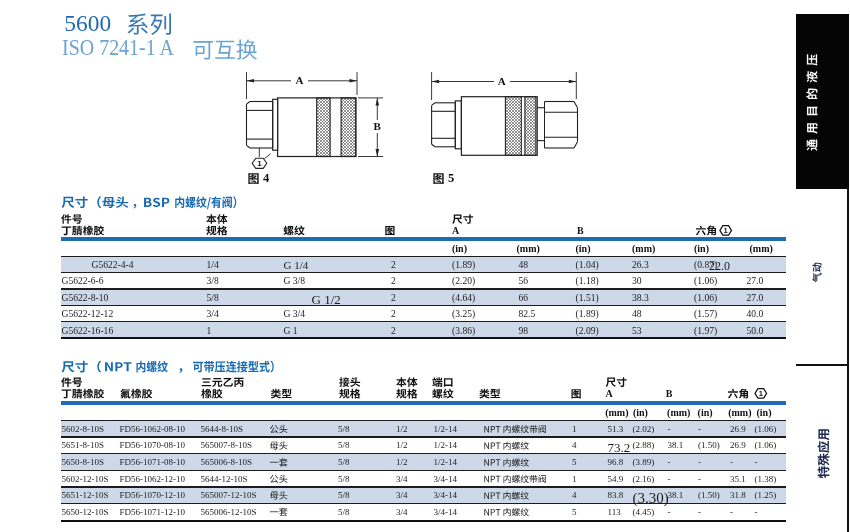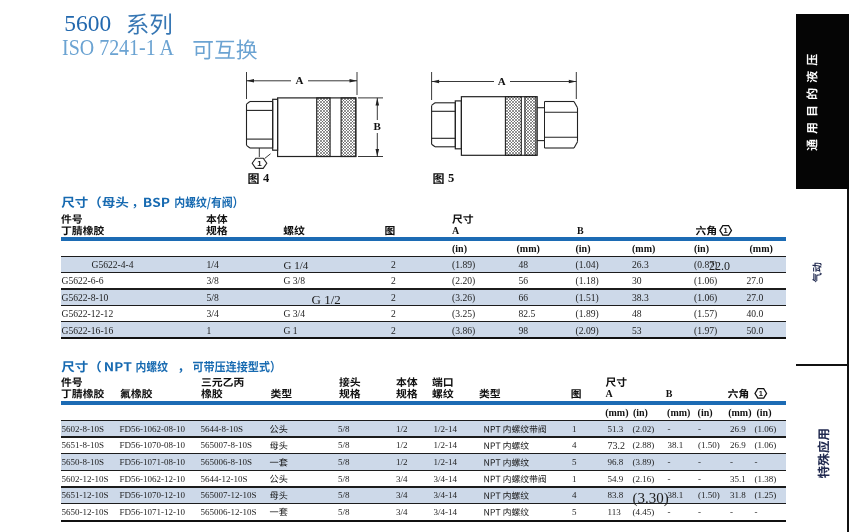--- a/index.html
+++ b/index.html
@@ -47,21 +47,21 @@
     <div class="t" style="left:452.0px;top:276.3px;font-size:9.6px;color:#1c1c1c;">(2.20)</div>
     <div class="t" style="left:518.5px;top:276.3px;font-size:9.6px;color:#1c1c1c;">56</div>
     <div class="t" style="left:575.5px;top:276.3px;font-size:9.6px;color:#1c1c1c;">(1.18)</div>
     <div class="t" style="left:632.0px;top:276.3px;font-size:9.6px;color:#1c1c1c;">30</div>
     <div class="t" style="left:694.0px;top:276.3px;font-size:9.6px;color:#1c1c1c;">(1.06)</div>
     <div class="t" style="left:746.5px;top:276.3px;font-size:9.6px;color:#1c1c1c;">27.0</div>
     <div class="t" style="left:61.5px;top:292.7px;font-size:9.6px;color:#1c1c1c;">G5622-8-10</div>
     <div class="t" style="left:206.5px;top:292.7px;font-size:9.6px;color:#1c1c1c;">5/8</div>
     <div class="t" style="left:283.5px;top:292.7px;font-size:13px;color:#1c1c1c;margin-left:28px;">G 1/2</div>
     <div class="t" style="left:391.0px;top:292.7px;font-size:9.6px;color:#1c1c1c;">2</div>
-    <div class="t" style="left:452.0px;top:292.7px;font-size:9.6px;color:#1c1c1c;">(3.26)</div>
+    <div class="t" style="left:452.0px;top:292.7px;font-size:9.6px;color:#1c1c1c;">(4.64)</div>
     <div class="t" style="left:518.5px;top:292.7px;font-size:9.6px;color:#1c1c1c;">66</div>
     <div class="t" style="left:575.5px;top:292.7px;font-size:9.6px;color:#1c1c1c;">(1.51)</div>
     <div class="t" style="left:632.0px;top:292.7px;font-size:9.6px;color:#1c1c1c;">38.3</div>
     <div class="t" style="left:694.0px;top:292.7px;font-size:9.6px;color:#1c1c1c;">(1.06)</div>
     <div class="t" style="left:746.5px;top:292.7px;font-size:9.6px;color:#1c1c1c;">27.0</div>
     <div class="t" style="left:61.5px;top:309.2px;font-size:9.6px;color:#1c1c1c;">G5622-12-12</div>
     <div class="t" style="left:206.5px;top:309.2px;font-size:9.6px;color:#1c1c1c;">3/4</div>
     <div class="t" style="left:283.5px;top:309.2px;font-size:9.6px;color:#1c1c1c;">G 3/4</div>
     <div class="t" style="left:391.0px;top:309.2px;font-size:9.6px;color:#1c1c1c;">2</div>
     <div class="t" style="left:452.0px;top:309.2px;font-size:9.6px;color:#1c1c1c;">(3.25)</div>
@@ -112,21 +112,21 @@
     <div class="t" style="left:698.0px;top:424.9px;font-size:9.0px;color:#1c1c1c;">-</div>
     <div class="t" style="left:730.0px;top:424.9px;font-size:9.0px;color:#1c1c1c;">26.9</div>
     <div class="t" style="left:754.5px;top:424.9px;font-size:9.0px;color:#1c1c1c;">(1.06)</div>
     <div class="t" style="left:61.5px;top:441.4px;font-size:9.0px;color:#1c1c1c;">5651-8-10S</div>
     <div class="t" style="left:119.5px;top:441.4px;font-size:9.0px;color:#1c1c1c;">FD56-1070-08-10</div>
     <div class="t" style="left:200.5px;top:441.4px;font-size:9.0px;color:#1c1c1c;">565007-8-10S</div>
     <div class="t" style="left:338.0px;top:441.4px;font-size:9.0px;color:#1c1c1c;">5/8</div>
     <div class="t" style="left:396.0px;top:441.4px;font-size:9.0px;color:#1c1c1c;">1/2</div>
     <div class="t" style="left:433.5px;top:441.4px;font-size:9.0px;color:#1c1c1c;">1/2-14</div>
     <div class="t" style="left:572.0px;top:441.4px;font-size:9.0px;color:#1c1c1c;">4</div>
-    <div class="t" style="left:607.5px;top:441.4px;font-size:10px;color:#1c1c1c;">73.2</div>
+    <div class="t" style="left:607.5px;top:441.4px;font-size:13px;color:#1c1c1c;">73.2</div>
     <div class="t" style="left:632.5px;top:441.4px;font-size:9.0px;color:#1c1c1c;">(2.88)</div>
     <div class="t" style="left:667.5px;top:441.4px;font-size:9.0px;color:#1c1c1c;">38.1</div>
     <div class="t" style="left:698.0px;top:441.4px;font-size:9.0px;color:#1c1c1c;">(1.50)</div>
     <div class="t" style="left:730.0px;top:441.4px;font-size:9.0px;color:#1c1c1c;">26.9</div>
     <div class="t" style="left:754.5px;top:441.4px;font-size:9.0px;color:#1c1c1c;">(1.06)</div>
     <div class="t" style="left:61.5px;top:458.2px;font-size:9.0px;color:#1c1c1c;">5650-8-10S</div>
     <div class="t" style="left:119.5px;top:458.2px;font-size:9.0px;color:#1c1c1c;">FD56-1071-08-10</div>
     <div class="t" style="left:200.5px;top:458.2px;font-size:9.0px;color:#1c1c1c;">565006-8-10S</div>
     <div class="t" style="left:338.0px;top:458.2px;font-size:9.0px;color:#1c1c1c;">5/8</div>
     <div class="t" style="left:396.0px;top:458.2px;font-size:9.0px;color:#1c1c1c;">1/2</div>

